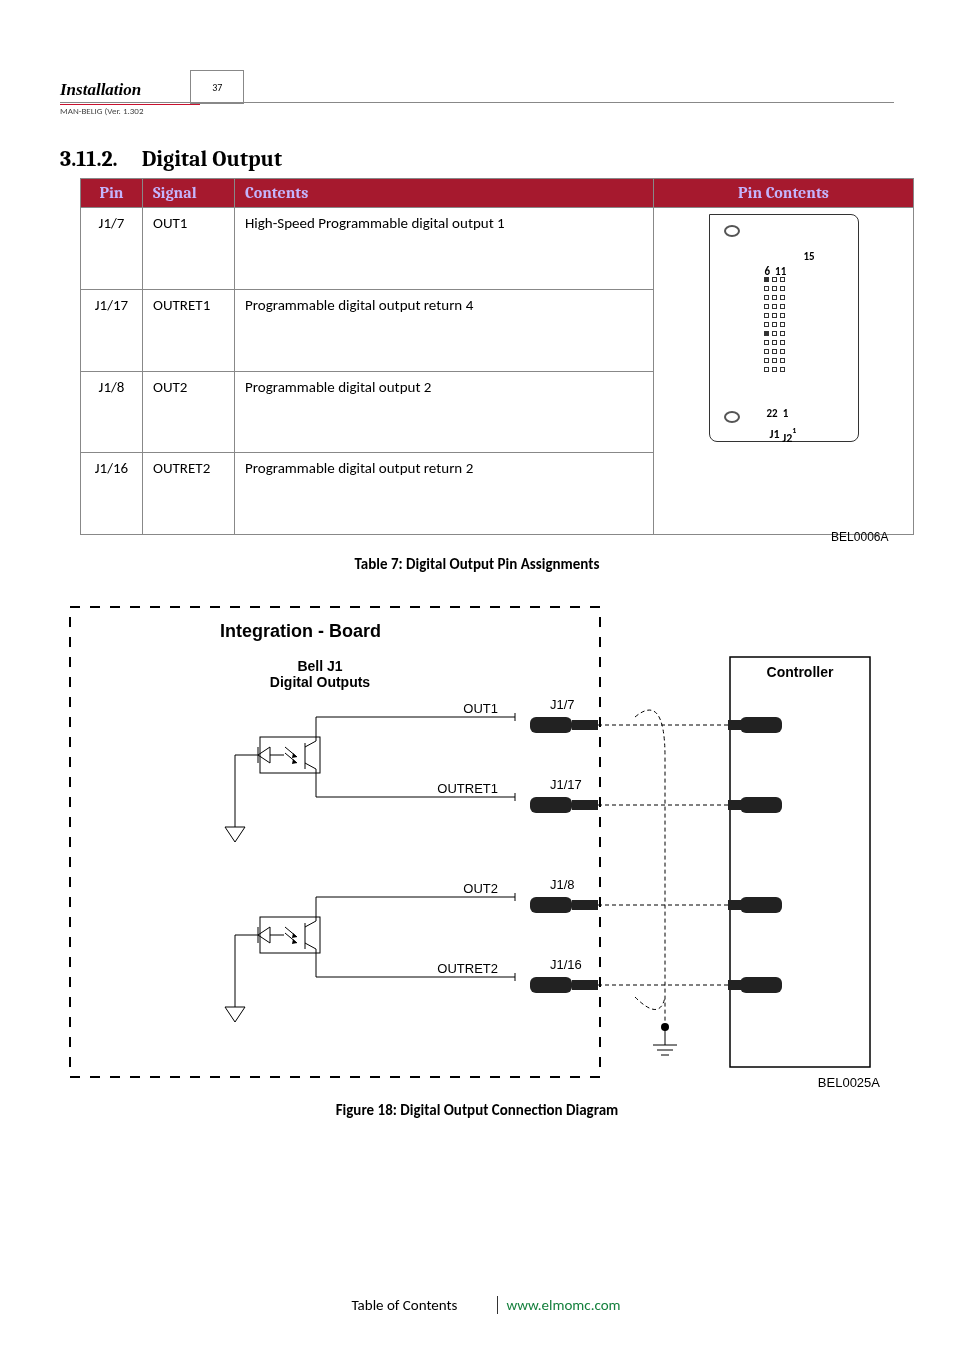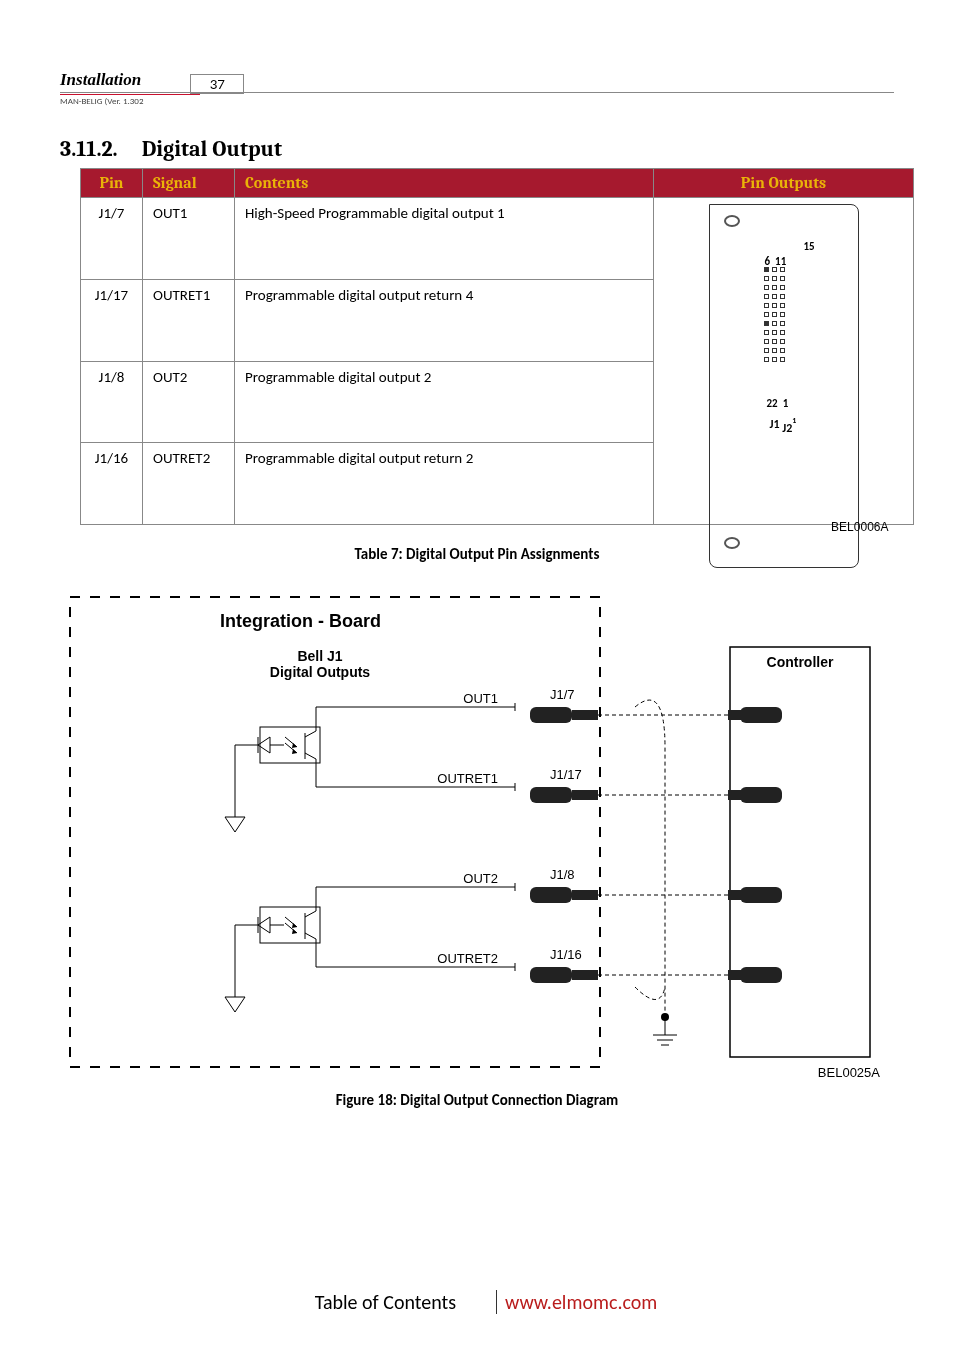--- a/index.html
+++ b/index.html
@@ -48,25 +48,25 @@
   .section-title {
     font-style: italic;
     font-weight: bold;
     font-family: "Times New Roman", serif;
     font-size: 17px;
     margin-right: 39px;
   }
   .page-num-box {
     border: 1px solid #888;
     width: 54px;
-    height: 20px;
+    height: 34px;
     display: flex;
     align-items: center;
     justify-content: center;
-    font-size: 15px;
+    font-size: 10px;
     margin-left: 10px;
     margin-bottom: -4px;
   }
   .version-line {
     font-size: 9px;
     color: #444;
     border-top: 1px solid #c8102e;
     margin-top: 1px;
     width: 140px;
   }
@@ -79,21 +79,21 @@
     display: flex;
     gap: 24px;
   }
   table.pin-table {
     border-collapse: collapse;
     width: 100%;
     margin-left: 20px;
   }
   .pin-table th {
     background: #a6192e;
-    color: #eab308;
+    color: #c4b5fd;
     font-family: Cambria, "Times New Roman", serif;
     font-weight: bold;
     font-size: 16px;
     text-align: left;
     padding: 5px 10px;
     border: 1px solid #888;
   }
   .pin-table th.pin-col { text-align: center; width: 62px; }
   .pin-table th.signal-col { width: 92px; }
   .pin-table th.pos-col { text-align: center; width: 260px; }
@@ -113,21 +113,21 @@
     display: inline-block;
     width: 210px;
     height: 310px;
     position: relative;
     margin: 0 auto;
   }
   .connector-outline {
     border: 1px solid #333;
     border-radius: 0 8px 8px 8px;
     width: 150px;
-    height: 364px;
+    height: 228px;
     position: absolute;
     left: 30px;
     top: 0;
   }
   .conn-hole {
     position: absolute;
     width: 16px; height: 12px;
     border: 2px solid #555;
     border-radius: 50%;
     background: #fff;
@@ -178,24 +178,24 @@
   }
   .footer-row {
     position: absolute;
     bottom: 36px;
     left: 0;
     right: 0;
     display: flex;
     justify-content: center;
     align-items: center;
     gap: 40px;
-    font-size: 20px;
+    font-size: 15px;
     padding-left: 18px;
   }
-  .footer-link { color: #b91c1c; border-left: 1px solid #333; padding-left: 8px; }
+  .footer-link { color: #15803d; border-left: 1px solid #333; padding-left: 8px; }
   
   svg text { font-family: Arial, sans-serif; }
 </style>
 </head>
 <body>
 
 <div class="header-row">
   <div style="display:flex;align-items:flex-end;">
     <span class="section-title">Installation</span>
     <div class="page-num-box">37</div>
@@ -207,21 +207,21 @@
   <span>3.11.2.</span>
   <span>Digital Output</span>
 </div>
 
 <table class="pin-table">
   <thead>
     <tr>
       <th class="pin-col">Pin</th>
       <th class="signal-col">Signal</th>
       <th>Contents</th>
-      <th class="pos-col">Pin Outputs</th>
+      <th class="pos-col">Pin Contents</th>
     </tr>
   </thead>
   <tbody>
     <tr>
       <td class="pin">J1/7</td>
       <td>OUT1</td>
       <td>High-Speed Programmable digital output 1</td>
       <td class="pin-pos-cell" rowspan="4" style="border-bottom:1px solid #888">
         <div class="connector-diagram">
           <div class="connector-outline">

